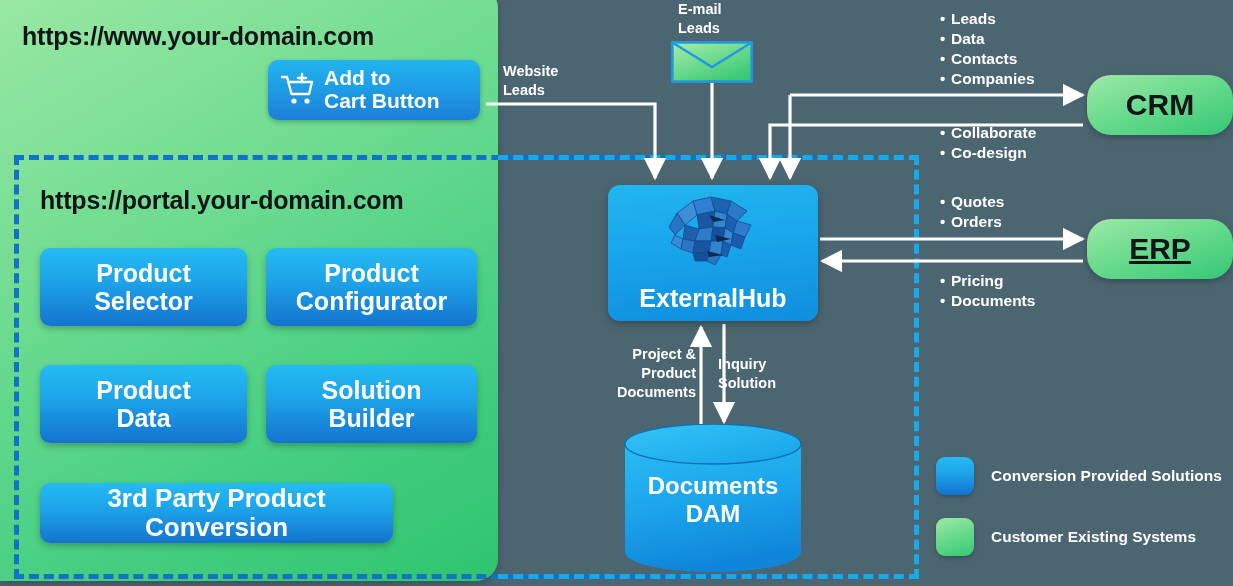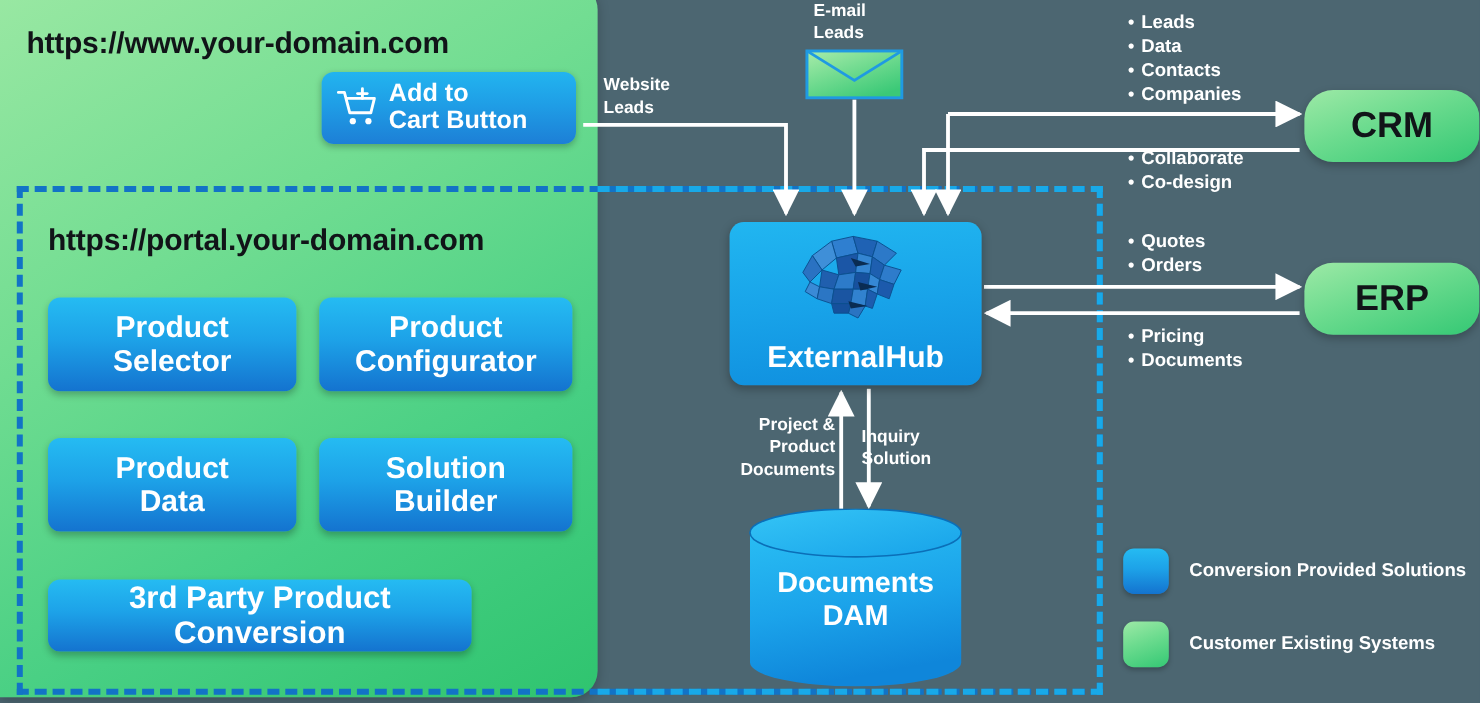--- a/index.html
+++ b/index.html
@@ -208,21 +208,21 @@
     box-shadow: 0 3px 7px rgba(0,0,0,0.25);
     color: #111418;
     font-size: 30px;
     font-weight: bold;
     display: flex;
     align-items: center;
     justify-content: center;
     cursor: pointer;
   }
   #system-crm { left: 1087px; top: 75px;  width: 146px; height: 60px; }
-  #system-erp { left: 1087px; top: 219px; width: 146px; height: 60px; }
+  #system-erp { left: 1087px; top: 219px; width: 146px; height: 60px; text-decoration: underline; }
 
   
   .legend-row {
     position: absolute;
     display: flex;
     align-items: center;
   }
   #legend-row-0 { left: 936px; top: 457px; }
   #legend-row-1 { left: 936px; top: 518px; text-align: center; }
   .legend-swatch {

